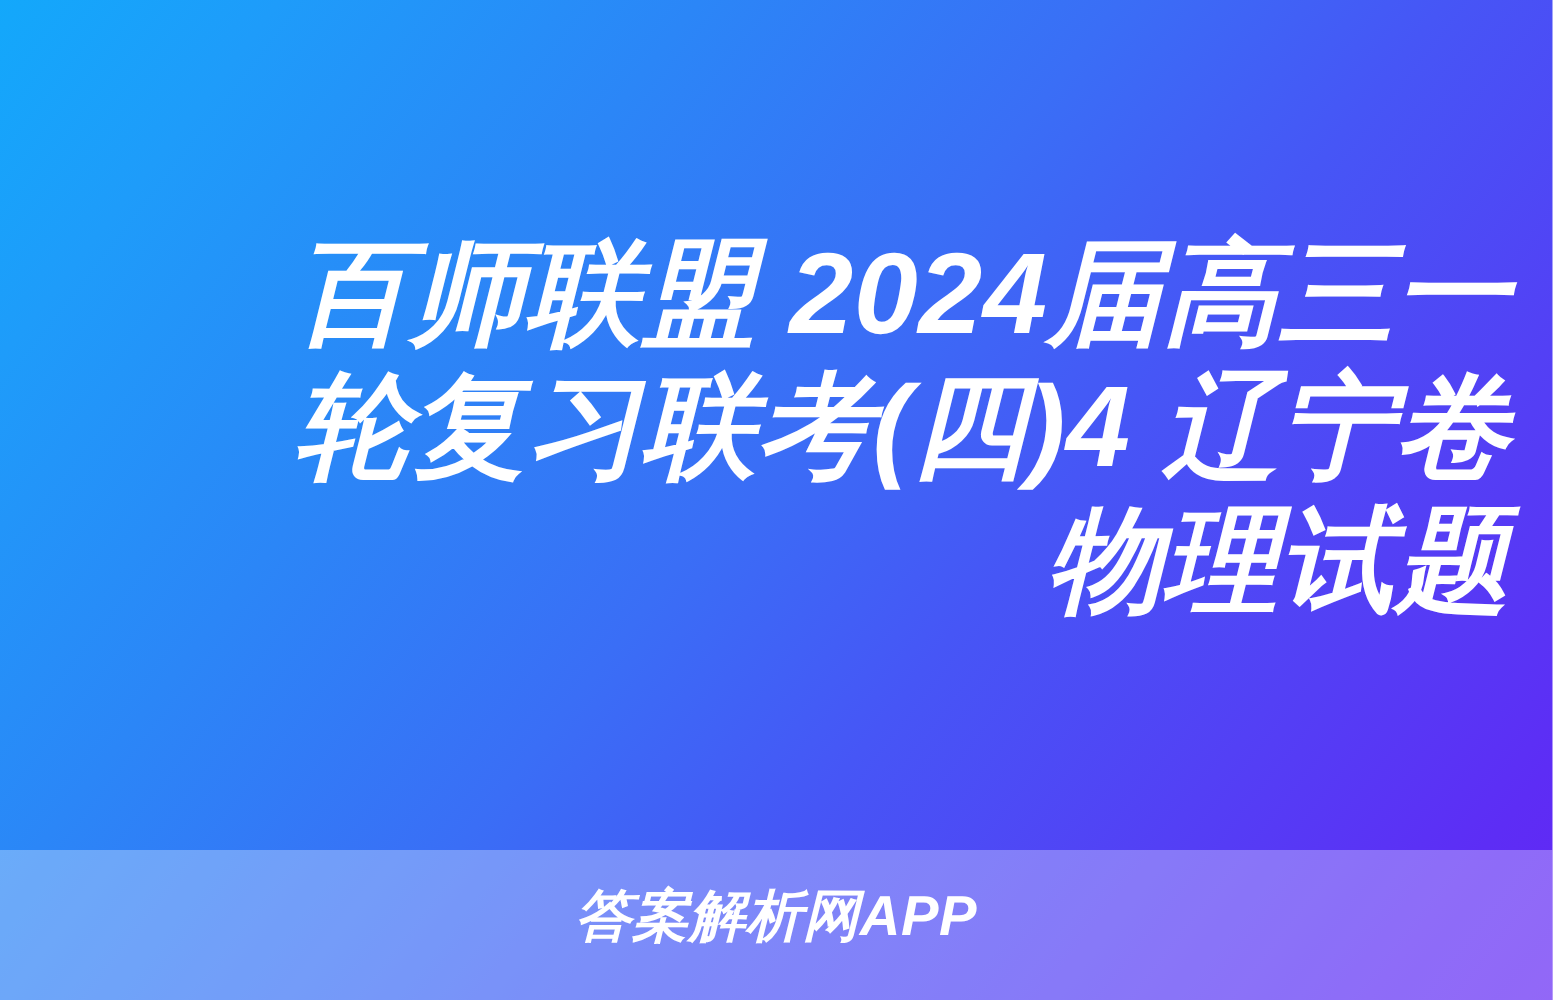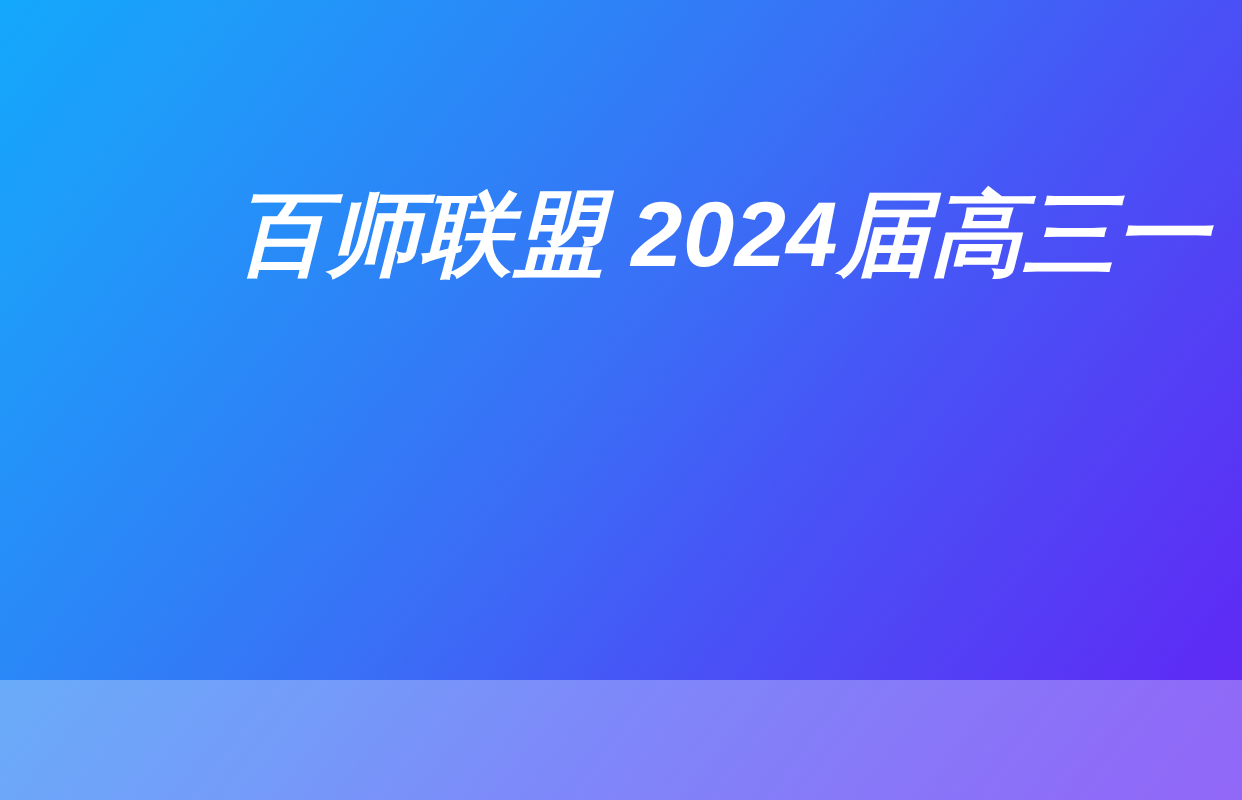--- a/index.html
+++ b/index.html
@@ -81,18 +81,21 @@
     white-space: nowrap;
   }
 </style>
 </head>
 <body>
 
 <div id="poster">
 
   <div id="title-block">
     <span class="title-line">百师联盟 2024届高三一</span>
+    <span class="title-line">轮复习联考(四)4 辽宁卷</span>
+    <span class="title-line">物理试题</span>
   </div>
 
   <div id="bottom-band"></div>
 
+  <div id="watermark">答案解析网APP</div>
 
 </div>
 
 </body></html>

